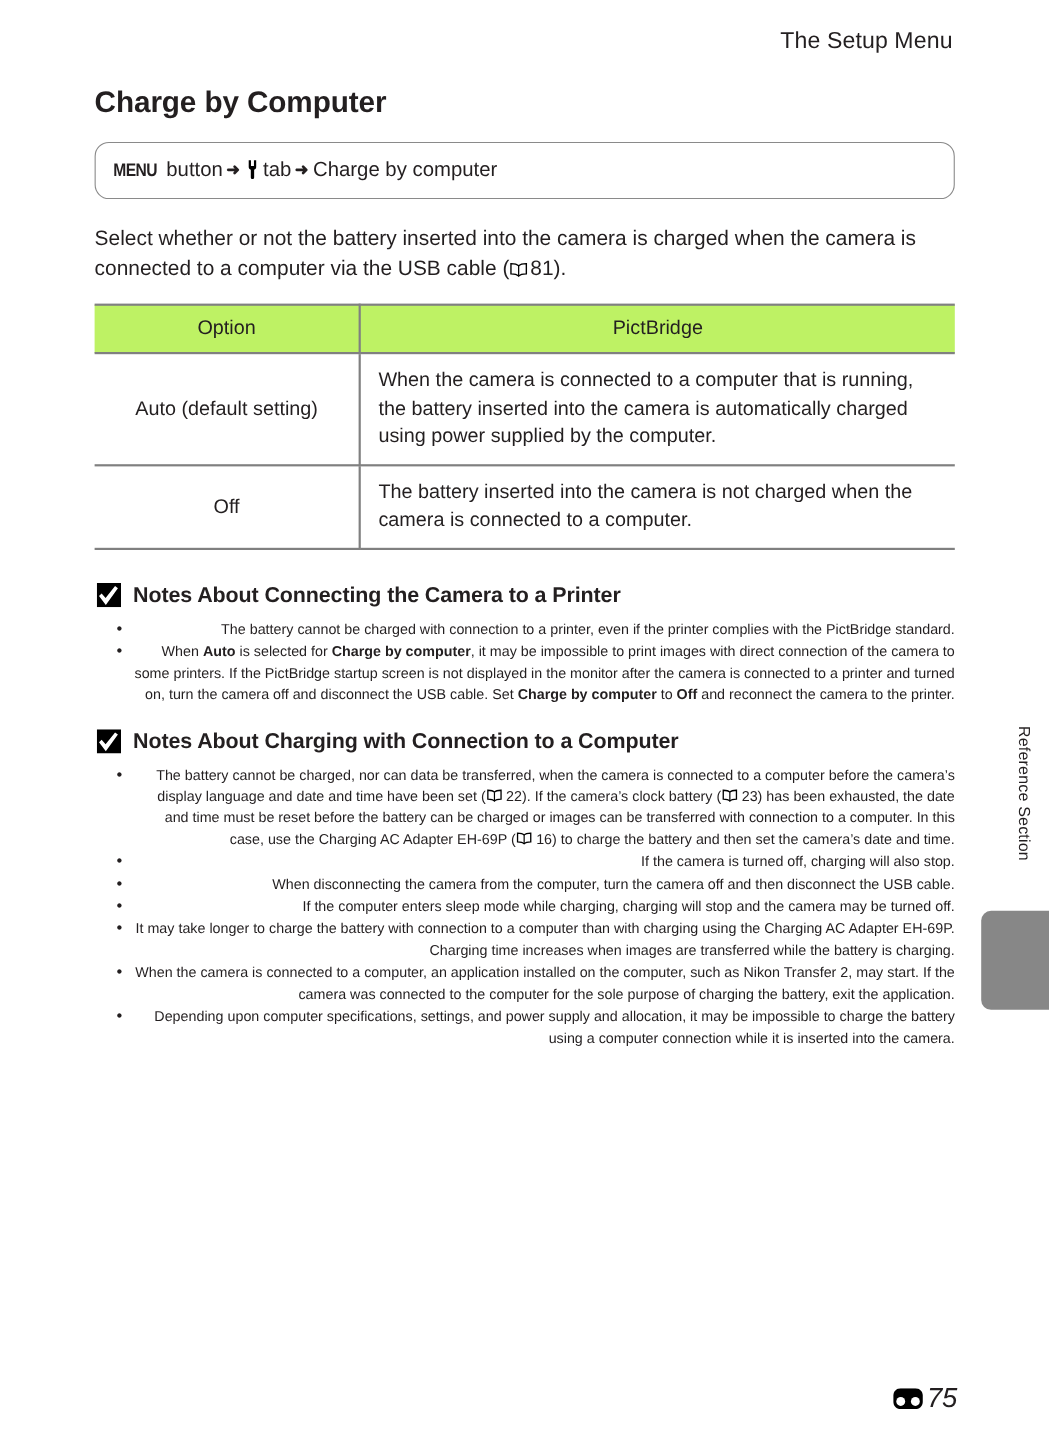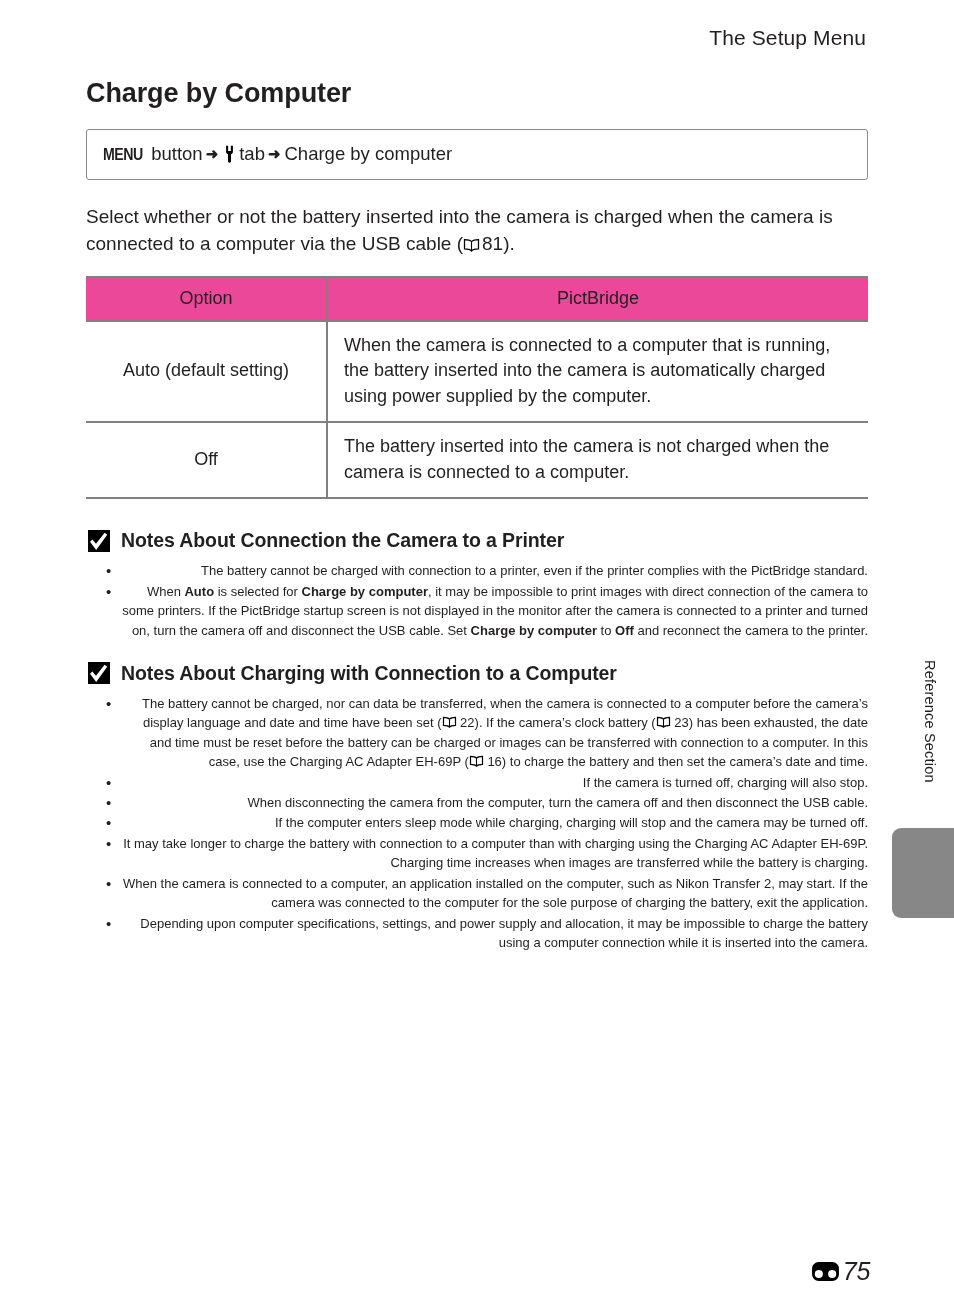--- a/index.html
+++ b/index.html
@@ -42,21 +42,21 @@
   h1.chapter-title {
     font-size: 27px;
     font-weight: bold;
     margin: 0 0 20px 0;
     letter-spacing: -0.1px;
   }
 
   
   .path-box {
     border: 1px solid #8a8a8a;
-    border-radius: 3px;
+    border-radius: 13px;
     padding: 13px 16px 14px 16px;
     margin-bottom: 23px;
   }
   .path-line {
     font-size: 18.5px;
     line-height: 1.2;
     white-space: nowrap;
   }
   .menu-glyph {
     font-weight: bold;
@@ -103,21 +103,21 @@
     width: 782px;
     border-collapse: collapse;
     margin-bottom: 30px;
   }
   table.option-table th,
   table.option-table td {
     border: 0;
     vertical-align: middle;
   }
   table.option-table thead th {
-    background: #ec4899;
+    background: #bef264;
     font-weight: normal;
     font-size: 18px;
     text-align: center;
     padding: 10px 6px 11px 6px;
     border-top: 2px solid #808080;
     border-bottom: 2px solid #808080;
   }
   table.option-table thead th.col-option { width: 228px; }
   table.option-table tbody td {
     font-size: 18px;
@@ -273,21 +273,21 @@
         </tr>
       </tbody>
     </table>
 
     <div class="note-section">
       <div class="note-heading">
         <span class="check-icon"><svg viewBox="0 0 22 22" width="22" height="22" aria-hidden="true">
               <rect x="0" y="0" width="22" height="22" fill="#000"></rect>
               <path fill="#fff" d="M4.4 9.6l3.6 4.1L16.6 2.8l2.6 2-11 15.1-6.2-8.1z"></path>
             </svg></span>
-        <span class="note-heading-text">Notes About Connection the Camera to a Printer</span>
+        <span class="note-heading-text">Notes About Connecting the Camera to a Printer</span>
       </div>
       <ul class="note-list">
           <li>The battery cannot be charged with connection to a printer, even if the printer complies with the PictBridge standard.</li>
           <li>When <b>Auto</b> is selected for <b>Charge by computer</b>, it may be impossible to print images with direct connection of the camera to some printers. If the PictBridge startup screen is not displayed in the monitor after the camera is connected to a printer and turned on, turn the camera off and disconnect the USB cable. Set <b>Charge by computer</b> to <b>Off</b> and reconnect the camera to the printer.</li>
         </ul>
     </div>
 
     <div class="gap-after-section"></div>
 
     <div class="note-section">

